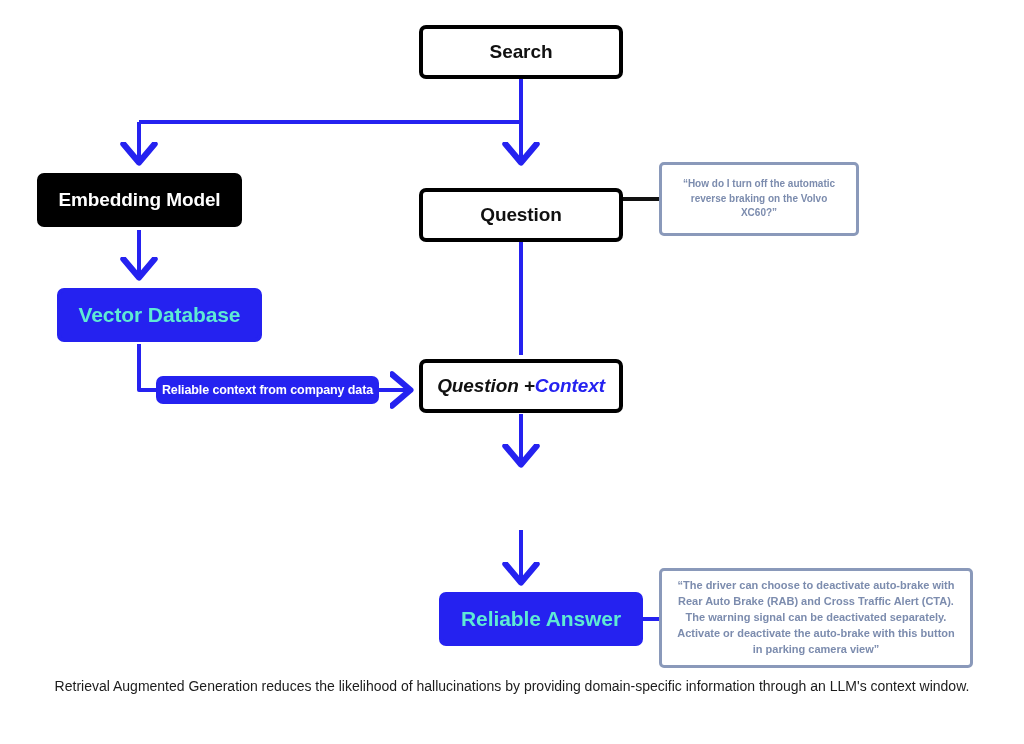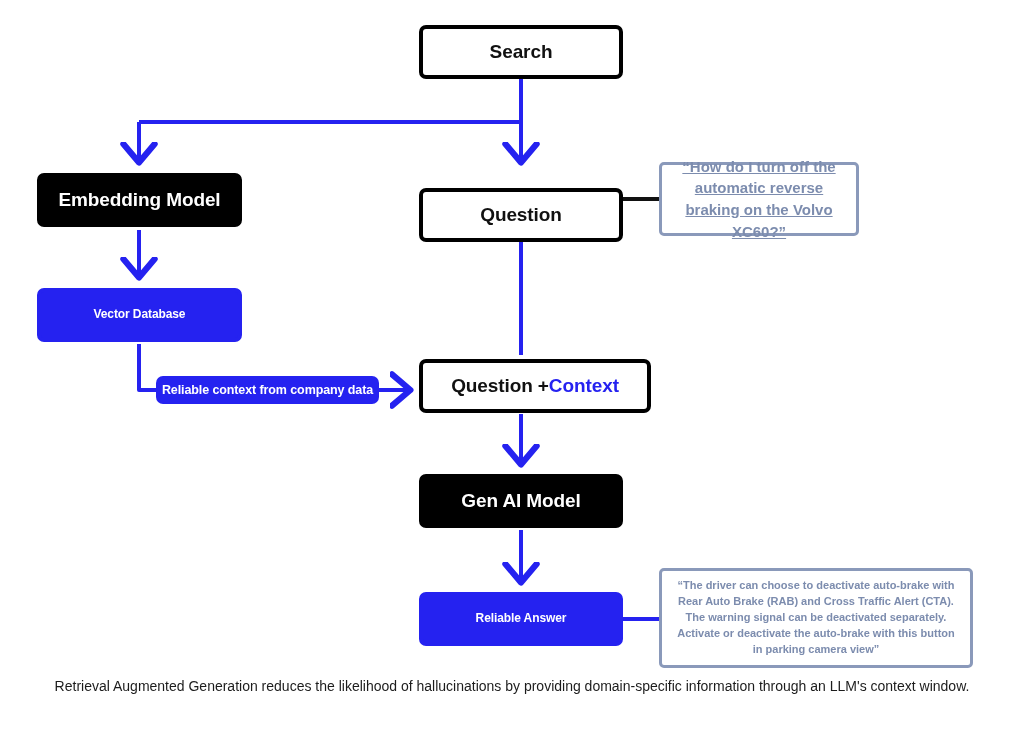--- a/index.html
+++ b/index.html
@@ -49,22 +49,23 @@
   }
   .node-black {
     background: #000000;
     border: 4px solid #000000;
     color: #ffffff;
     font-size: 19px;
   }
   .node-blue {
     background: #2522f0;
     border: 4px solid #2522f0;
-    color: #ffffff;
-    font-size: 12px;
+    color: #5eead4;
+    font-size: 21px;
+    margin-left: 20px;
   }
   .accent-blue {
     color: #2522f0;
   }
   
   .pill {
     position: absolute;
     box-sizing: border-box;
     display: flex;
     align-items: center;
@@ -86,21 +87,21 @@
     justify-content: center;
     text-align: center;
     background: #ffffff;
     border: 3px solid #8a99ba;
     border-radius: 5px;
     color: #7c8cae;
     font-weight: bold;
     line-height: 1.45;
     padding: 6px 10px;
   }
-  .callout-sm { font-size: 15px; text-decoration: underline; }
+  .callout-sm { font-size: 10px; }
   .callout-lg { font-size: 11px; }
   
   #caption {
     position: absolute;
     left: 42px;
     top: 676px;
     width: 940px;
     text-align: center;
     font-size: 14px;
     color: #1c1c1c;
@@ -154,28 +155,25 @@
   </div>
 
   <div class="node node-blue" style="left:37px; top:288px; width:205px; height:54px;">
     <span>Vector Database</span>
   </div>
 
   <div class="node node-outline" style="left:419px; top:188px; width:204px; height:54px;">
     <span>Question</span>
   </div>
 
-  <div class="node node-outline" style="left:419px; top:359px; width:232px; height:54px;">
+  <div class="node node-outline" style="left:419px; top:359px; width:204px; height:54px;font-style:italic;">
     <span>Question + </span>
       <span class="accent-blue">Context</span>
   </div>
 
-  <div class="node node-black" style="left:419px; top:474px; width:204px; height:54px;">
-    <span>Gen AI Model</span>
-  </div>
 
   <div class="node node-blue" style="left:419px; top:592px; width:204px; height:54px;">
     <span>Reliable Answer</span>
   </div>
 
   <div class="pill" style="left:156px; top:376px; width:223px; height:28px;">
     <span>Reliable context from company data</span>
   </div>
 
   <div class="callout callout-sm" style="left:659px; top:162px; width:200px; height:74px;">

